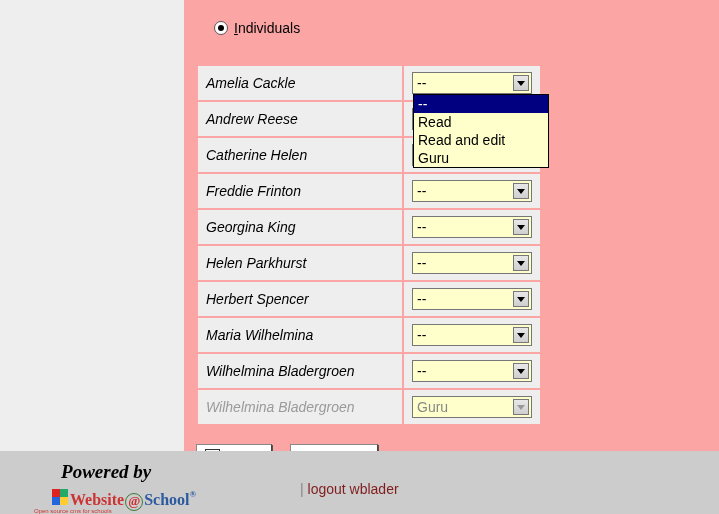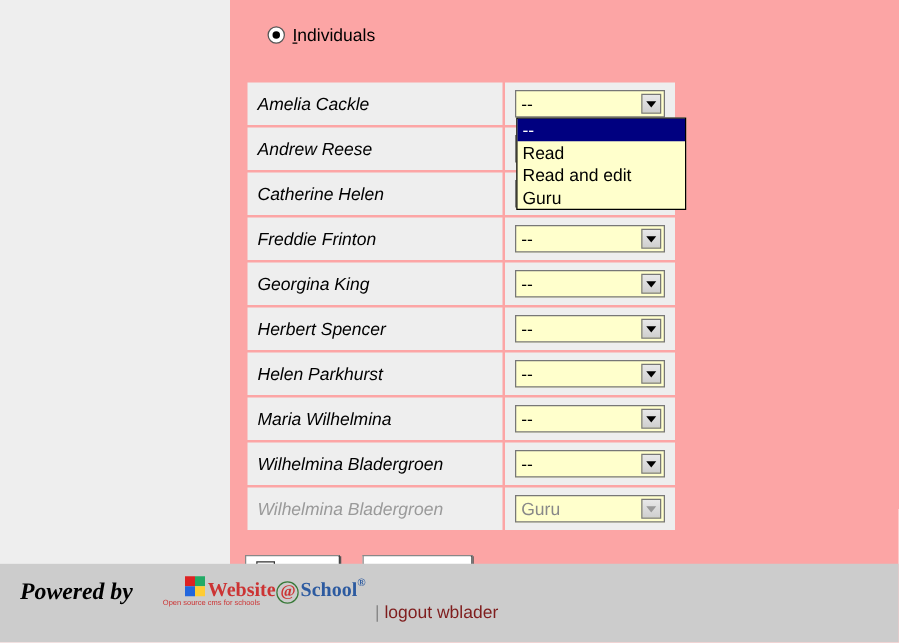--- a/index.html
+++ b/index.html
@@ -188,20 +188,21 @@
     position: absolute;
     left: 16px;
     top: 10px;
     font-size: 19px;
     font-weight: bold;
     font-style: italic;
     font-family: Georgia, serif;
     display: flex;
     align-items: center;
     gap: 6px;
+    flex-direction: column;
   }
   .logo {
     display: inline-flex;
     align-items: baseline;
     font-family: "Comic Sans MS", cursive;
     font-size: 16px;
     font-style: normal;
     font-weight: bold;
   }
   .logo .puzzle {
@@ -320,32 +321,32 @@
             <td class="sel-cell">
               <div class="fake-select">
                 <span>--</span>
                 <span class="arrow-btn">
                   <span class="tri"></span>
                 </span>
               </div>
             </td>
           </tr>
           <tr>
+            <td class="name-cell">Helen Parkhurst</td>
+            <td class="sel-cell">
+              <div class="fake-select">
+                <span>--</span>
+                <span class="arrow-btn">
+                  <span class="tri"></span>
+                </span>
+              </div>
+            </td>
+          </tr>
+          <tr>
             <td class="name-cell">Herbert Spencer</td>
-            <td class="sel-cell">
-              <div class="fake-select">
-                <span>--</span>
-                <span class="arrow-btn">
-                  <span class="tri"></span>
-                </span>
-              </div>
-            </td>
-          </tr>
-          <tr>
-            <td class="name-cell">Helen Parkhurst</td>
             <td class="sel-cell">
               <div class="fake-select">
                 <span>--</span>
                 <span class="arrow-btn">
                   <span class="tri"></span>
                 </span>
               </div>
             </td>
           </tr>
           <tr>

